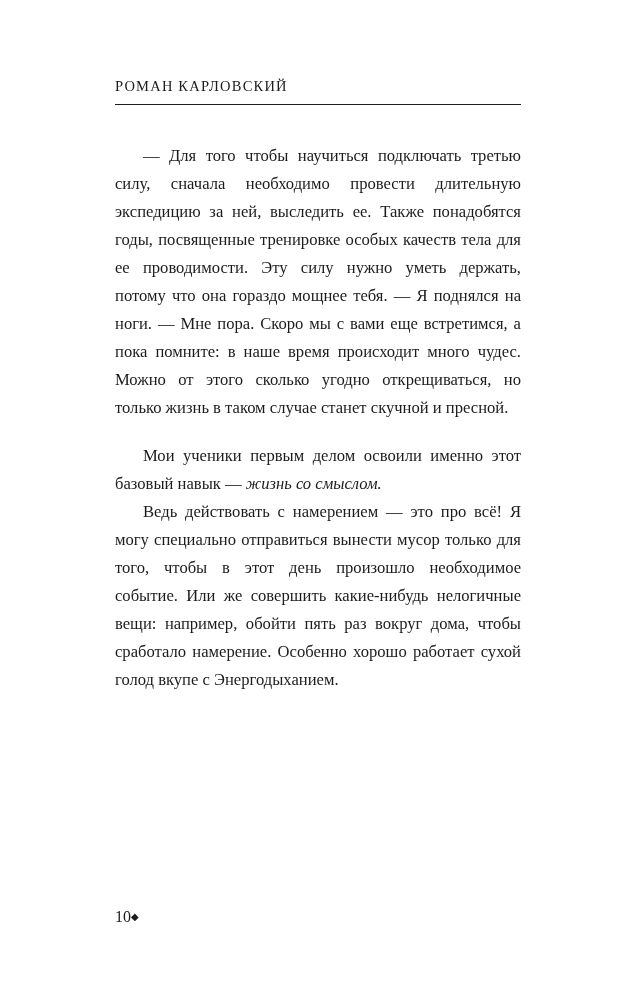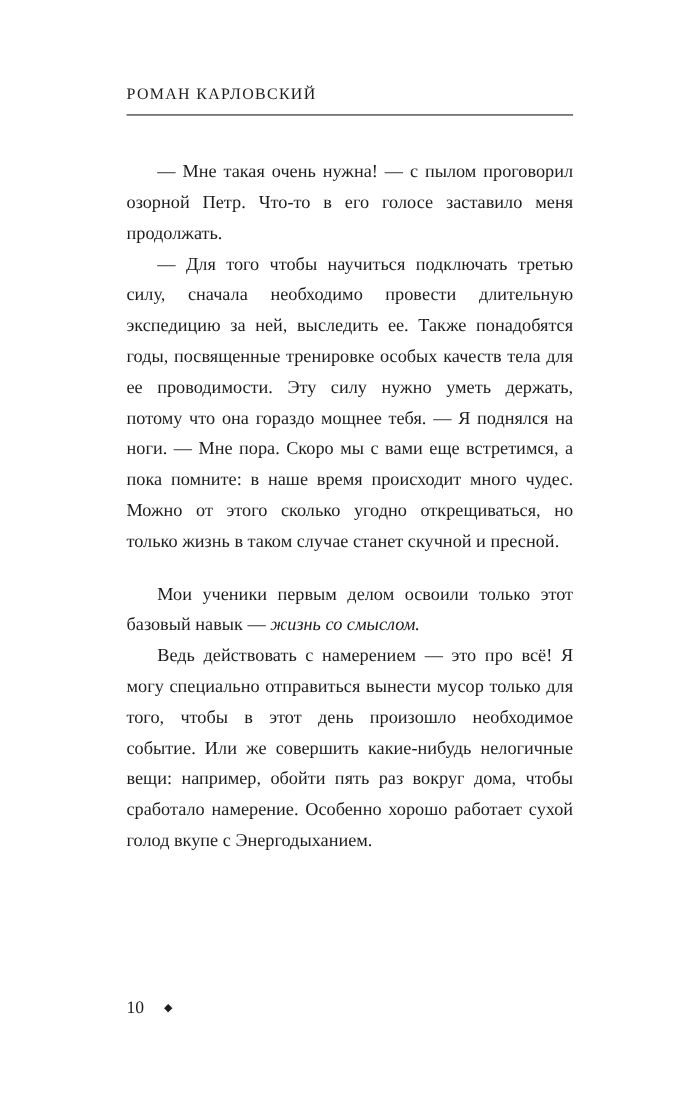--- a/index.html
+++ b/index.html
@@ -50,21 +50,21 @@
     height: 20px;
   }
   .folio {
     position: absolute;
     left: 115px;
     top: 908px;
     font-size: 16px;
     color: #1c1c1c;
     display: flex;
     align-items: center;
-    gap: 18px;
+    gap: 0;
   }
   .folio .diamond {
     font-size: 10px;
     line-height: 1;
     color: #1c1c1c;
   }
 </style>
 </head>
 <body>
 
@@ -72,28 +72,27 @@
 
   <div class="text-block">
 
     <header>
       <div class="running-head">РОМАН КАРЛОВСКИЙ</div>
       <hr class="head-rule">
     </header>
 
     <main class="page-body">
 
-      <p class="para">— Мне такая очень нужна! — с пылом проговорил озорной Петр. Что-то в его голосе заставило меня продолжать.</p>
 
       <p class="para">— Для того чтобы научиться подключать третью силу, сначала необходимо провести длительную экспедицию за ней, выследить ее. Также понадобятся годы, посвященные тренировке особых качеств тела для ее проводимости. Эту силу нужно уметь держать, потому что она гораздо мощнее тебя. — Я поднялся на ноги. — Мне пора. Скоро мы с вами еще встретимся, а пока помните: в наше время происходит много чудес. Можно от этого сколько угодно открещиваться, но только жизнь в таком случае станет скучной и пресной.</p>
 
       <div class="section-break"></div>
 
 
-      <p class="para"><span>Мои ученики первым делом освоили только этот базовый навык — </span><em>жизнь со смыслом.</em></p>
+      <p class="para"><span>Мои ученики первым делом освоили именно этот базовый навык — </span><em>жизнь со смыслом.</em></p>
 
       <p class="para">Ведь действовать с намерением — это про всё! Я могу специально отправиться вынести мусор только для того, чтобы в этот день произошло необходимое событие. Или же совершить какие-нибудь нелогичные вещи: например, обойти пять раз вокруг дома, чтобы сработало намерение. Особенно хорошо работает сухой голод вкупе с Энергодыханием.</p>
 
     </main>
   </div>
 
   <footer class="folio">
     <span>10</span>
     <span class="diamond">◆</span>
   </footer>

